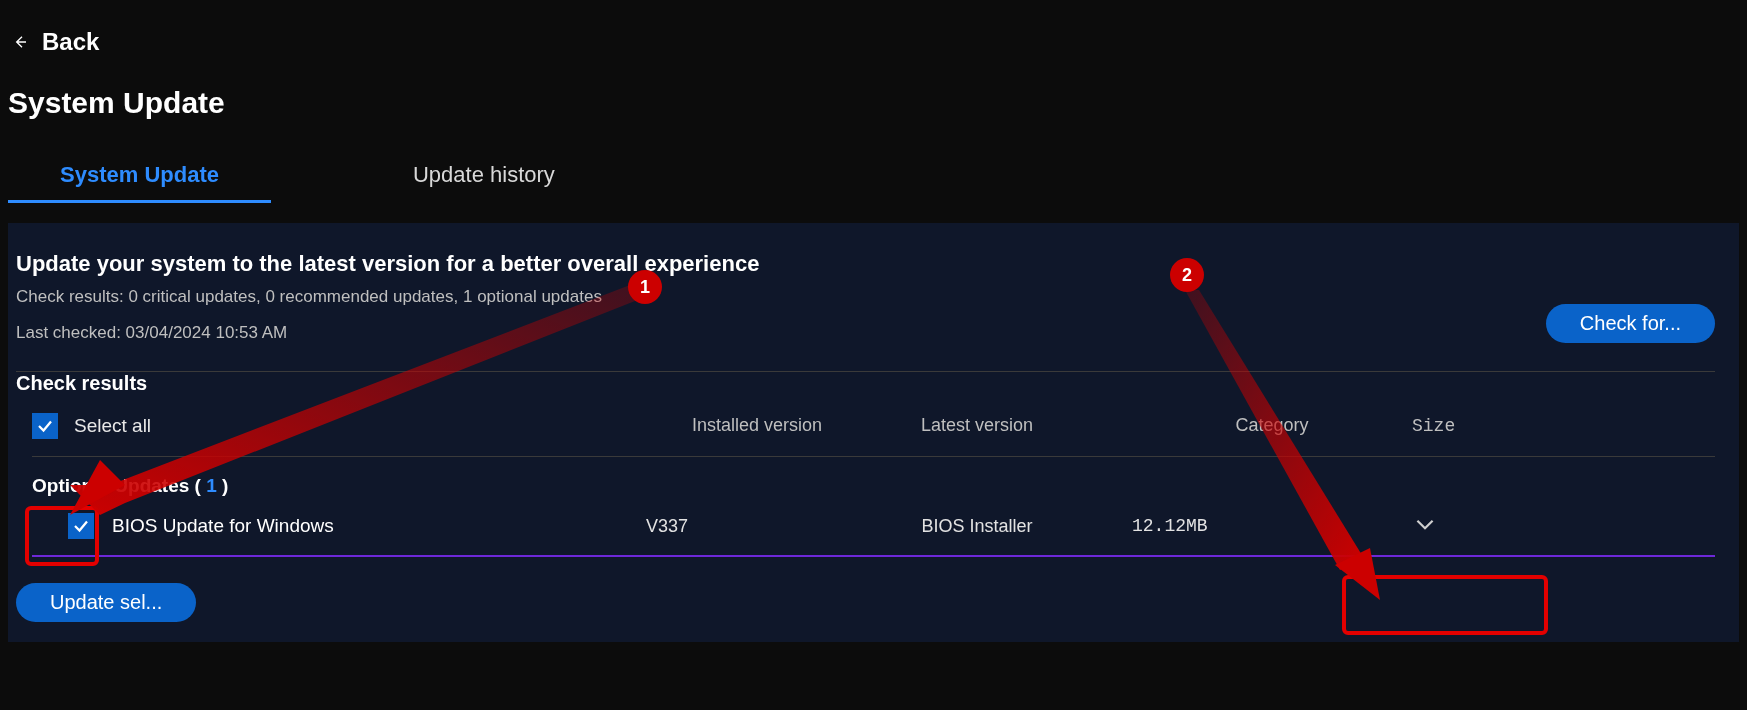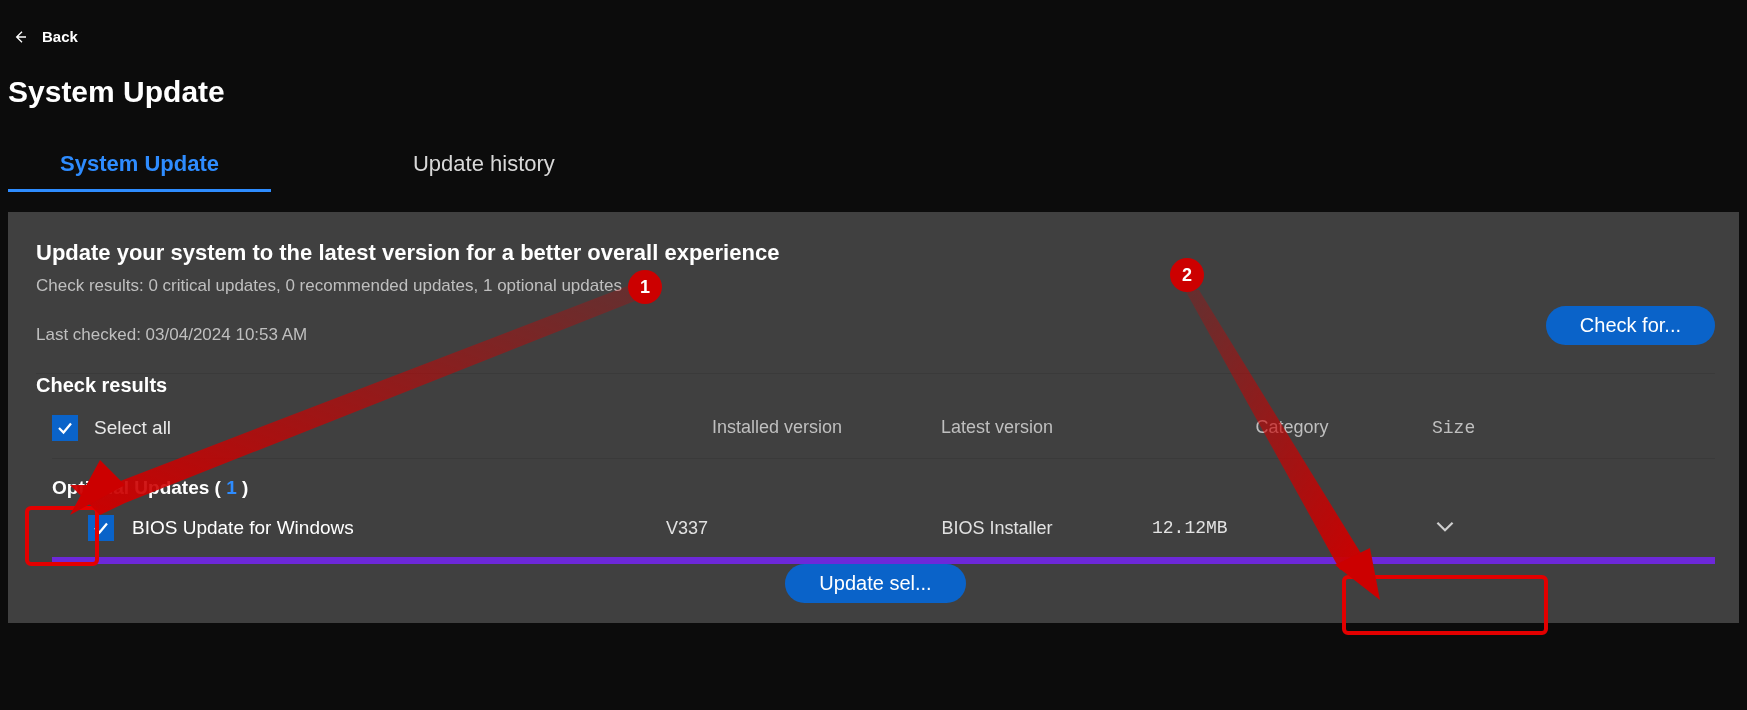--- a/index.html
+++ b/index.html
@@ -16,21 +16,21 @@
     display: flex;
     align-items: center;
     gap: 14px;
     padding: 28px 12px 0 12px;
     cursor: pointer;
   }
   .arrow-left {
     width: 16px; height: 16px;
     stroke: #fff; fill: none; stroke-width: 2;
   }
-  .back-label { font-size: 15px; font-weight: 600; }
+  .back-label { font-size: 24px; font-weight: 600; }
   .page-title {
     font-size: 30px; font-weight: 600;
     padding: 30px 0 0 8px;
   }
   .tabs {
     display: flex;
     gap: 90px;
     padding: 42px 0 0 8px;
     border-bottom: 0;
   }
@@ -40,26 +40,26 @@
     cursor: pointer;
     color: #d8d8d8;
   }
   .tab.active {
     color: #2e8cff;
     font-weight: 600;
     border-bottom: 3px solid #2e8cff;
   }
   .panel {
     margin: 20px 8px 0 8px;
-    background: #404040;
-    padding: 28px 24px 20px 28px;
+    background: #0f172a;
+    padding: 28px 24px 20px 8px;
   }
   .panel-title { font-size: 22px; font-weight: 600; }
   .panel-sub { font-size: 17px; color: #bfbfbf; margin-top: 10px; }
-  .panel-last { font-size: 17px; color: #bfbfbf; margin-top: 29px; }
+  .panel-last { font-size: 17px; color: #bfbfbf; margin-top: 16px; }
   .check-row {
     display: flex;
     justify-content: space-between;
     align-items: flex-end;
   }
   .btn {
     background: #0a63c9;
     color: #fff;
     border: none;
     border-radius: 22px;
@@ -92,32 +92,32 @@
     cursor: pointer;
   }
   .cb svg { width: 18px; height: 18px; stroke: #fff; fill: none; stroke-width: 3; }
   .selall-label { font-size: 19px; color: #e8e8e8; }
   .tr-head { border-bottom: 1px solid #3a3a3a; padding-bottom: 14px; }
   .grp {
     font-size: 19px; font-weight: 600; margin-top: 18px;
   }
   .grp .cnt { color: #2e8cff; }
   .item-row {
-    border-bottom: 7px solid #6d28d9;
+    border-bottom: 2px solid #6d28d9;
     padding: 14px 0;
   }
   .item-name { display: flex; align-items: center; gap: 18px; padding-left: 36px; }
   .itm-label { font-size: 19px; }
   .td { font-size: 18px; color: #e2e2e2; text-align: center; }
   .size-col { text-align: left; font-family: Liberation Mono, monospace; }
   .chev {
     width: 26px; height: 26px; stroke: #cfcfcf; fill: none; stroke-width: 2;
     cursor: pointer;
   }
-  .footer { display: flex; justify-content: center; }
+  .footer { display: flex; justify-content: flex-start; margin-top: 26px; }
   
   .annot-box {
     position: absolute;
     border: 4px solid #e30000;
     border-radius: 6px;
     pointer-events: none;
   }
   .annot-badge {
     position: absolute;
     width: 34px; height: 34px;

